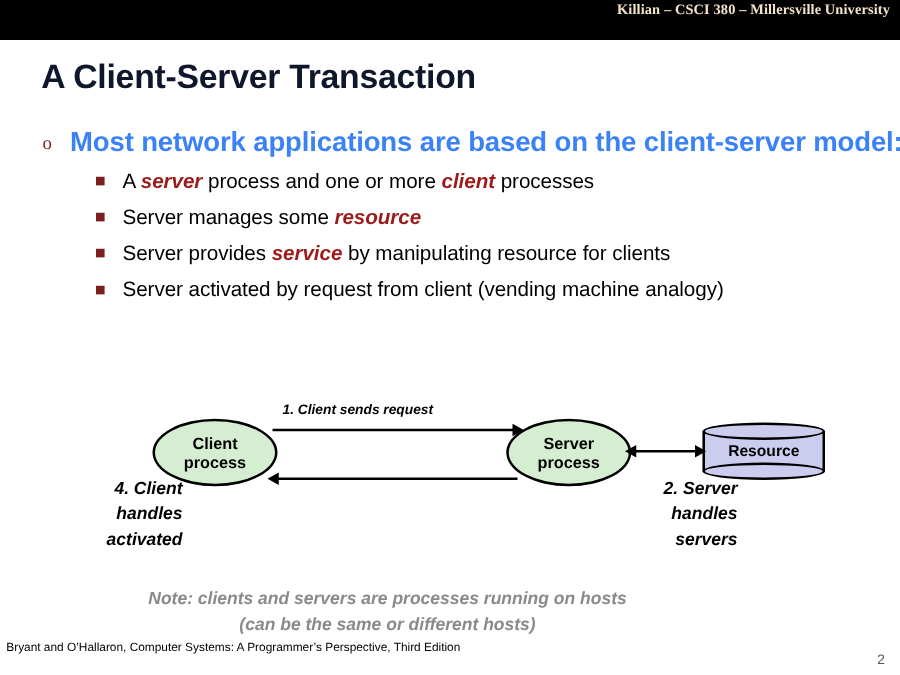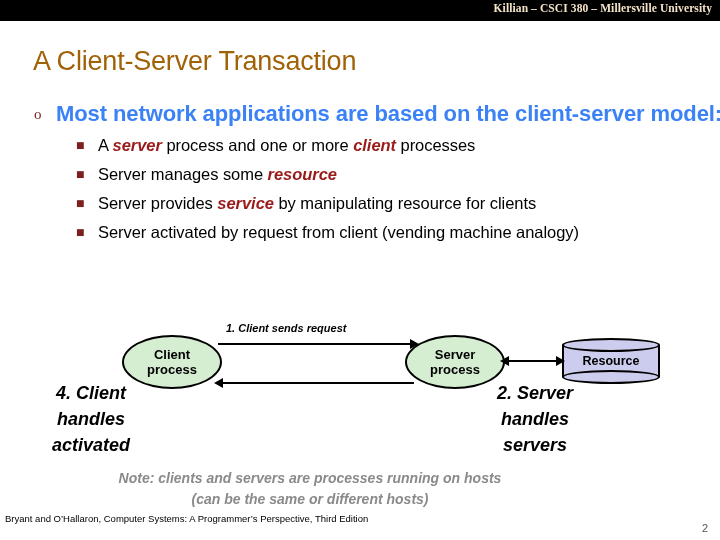--- a/index.html
+++ b/index.html
@@ -14,43 +14,43 @@
     overflow: hidden;
     font-family: "Liberation Sans", sans-serif;
     color: #000000;
   }
 
   
   #top-banner {
     position: absolute;
     left: 0; top: 0;
     width: 720px;
-    height: 21px;
+    height: 32px;
     background: #000000;
   }
   #banner-text {
     position: absolute;
     right: 8px;
     top: 2px;
     font-family: "Liberation Serif", "DejaVu Serif", serif;
     font-weight: bold;
     font-size: 11.5px;
     color: #f5e3c8;
     white-space: nowrap;
     letter-spacing: 0.1px;
   }
 
   
   #slide-title {
     position: absolute;
     left: 33px;
     top: 46px;
     font-size: 27px;
-    font-weight: normal;
-    color: #a16207;
+    font-weight: bold;
+    color: #0f172a;
     letter-spacing: -0.2px;
     white-space: nowrap;
   }
 
   
   #bullet-l1 {
     position: absolute;
     left: 34px;
     top: 101px;
     display: flex;
@@ -209,26 +209,26 @@
     font-weight: bold;
     font-style: italic;
     color: #000000;
     white-space: nowrap;
   }
   #step1-label { left: 226px; top: 22px; }
   #step3-label { left: 228px; top: 86px; }
 
   .step-block {
     position: absolute;
-    font-size: 18px;
+    font-size: 14px;
     font-weight: bold;
     font-style: italic;
     color: #000000;
     line-height: 1.45;
-    text-align: center;
+    text-align: right;
   }
   #step4-label { left: 36px; top: 80px; width: 110px; }
   #step2-label { left: 480px; top: 80px; width: 110px; }
 
   
   #note {
     position: absolute;
     left: 0;
     top: 468px;
     width: 620px;

